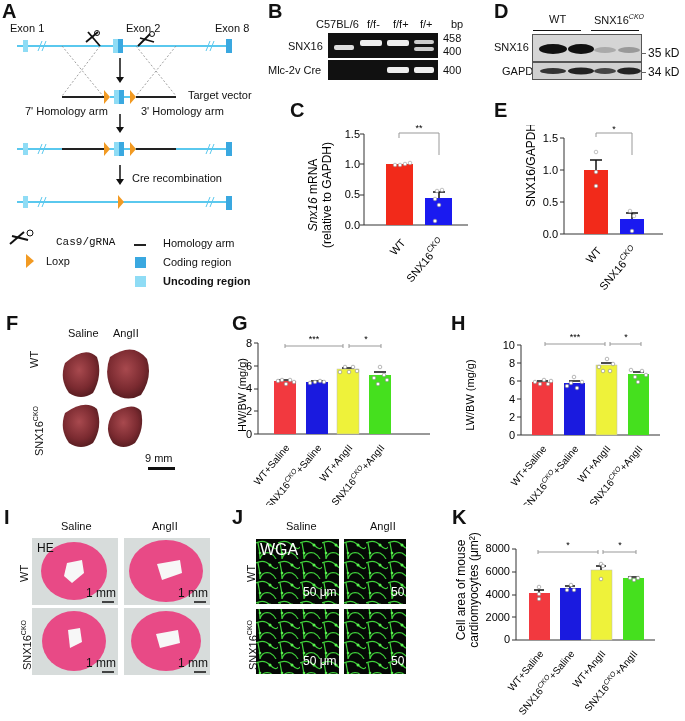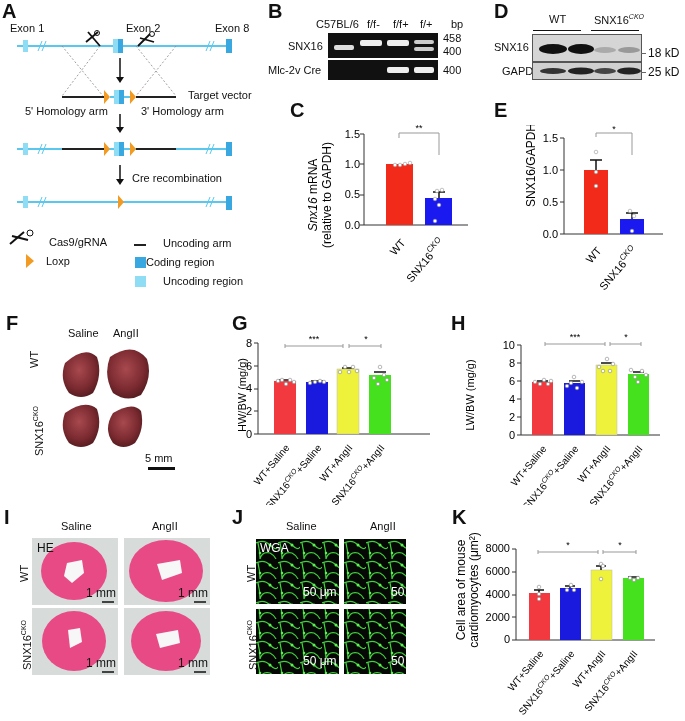--- a/index.html
+++ b/index.html
@@ -82,40 +82,40 @@
   <line x1="17" y1="172" x2="232" y2="172" stroke="#5ac8ee" stroke-width="2"></line>
   <rect x="23" y="166" width="5" height="12" fill="#8fdcf5"></rect>
   <line x1="38" y1="177" x2="42" y2="167" stroke="#5ac8ee"></line>
     <line x1="42" y1="177" x2="46" y2="167" stroke="#5ac8ee"></line>
   <polygon points="118,165 124,172 118,179" fill="#f29a22"></polygon>
   <line x1="206" y1="177" x2="210" y2="167" stroke="#5ac8ee"></line>
     <line x1="210" y1="177" x2="214" y2="167" stroke="#5ac8ee"></line>
   <rect x="226" y="166" width="6" height="14" fill="#3aa8e0"></rect>
 </svg>
 <div class="t" style="left:188px;top:89px;">Target vector</div>
-<div class="t" style="left:25px;top:105px;">5' Homology arm</div>
+<div class="t" style="left:25px;top:105px;">7' Homology arm</div>
 <div class="t" style="left:141px;top:105px;">3' Homology arm</div>
 <div class="t" style="left:132px;top:172px;">Cre recombination</div>
 
 <svg class="abs" style="left:8px;top:228px;" width="30" height="44">
   <g>
       <line x1="2" y1="16" x2="16" y2="4" stroke="#111" stroke-width="2"></line>
       <line x1="4" y1="8" x2="20" y2="12" stroke="#111" stroke-width="2"></line>
       <circle cx="22" cy="5" r="3" fill="none" stroke="#111"></circle>
     </g>
   <polygon points="18,26 26,33 18,40" fill="#f29a22"></polygon>
 </svg>
-<div class="t" style="left:49px;top:236px;">Cas9/gRNA</div>
+<div class="t" style="left:56px;top:236px;font-family:Liberation Mono, monospace;">Cas9/gRNA</div>
 <div class="t" style="left:46px;top:255px;">Loxp</div>
 <div class="abs" style="left:134px;top:244px;width:12px;height:2px;background:#222;"></div>
 <div class="abs" style="left:135px;top:257px;width:11px;height:11px;background:#3aa8e0;"></div>
 <div class="abs" style="left:135px;top:276px;width:11px;height:11px;background:#8fdcf5;"></div>
-<div class="t" style="left:163px;top:237px;">Uncoding arm</div>
-<div class="t" style="left:146px;top:256px;">Coding region</div>
-<div class="t" style="left:163px;top:275px;">Uncoding region</div>
+<div class="t" style="left:163px;top:237px;">Homology arm</div>
+<div class="t" style="left:163px;top:256px;">Coding region</div>
+<div class="t" style="left:163px;top:275px;font-weight:bold;">Uncoding region</div>
 
 <div class="plabel" style="left:268px;top:0px;">B</div>
 <div class="t" style="left:316px;top:18px;">C57BL/6</div>
 <div class="t" style="left:367px;top:18px;">f/f-</div>
 <div class="t" style="left:393px;top:18px;">f/f+</div>
 <div class="t" style="left:420px;top:18px;">f/+</div>
 <div class="t" style="left:451px;top:18px;">bp</div>
 <div class="t" style="left:288px;top:40px;">SNX16</div>
 <div class="t" style="left:268px;top:64px;">Mlc-2v Cre</div>
 <svg class="gel" style="left:328px;top:33px;" width="110" height="25">
@@ -151,22 +151,22 @@
 </svg>
 <svg class="blot" style="left:532px;top:62px;" width="108" height="16">
   <rect width="108" height="16" fill="#d0d0d0"></rect>
   <ellipse cx="20" cy="8" rx="13" ry="3" fill="#333"></ellipse>
   <ellipse cx="48" cy="8" rx="13" ry="3.5" fill="#222"></ellipse>
   <ellipse cx="72" cy="8" rx="11" ry="3" fill="#444"></ellipse>
   <ellipse cx="96" cy="8" rx="12" ry="3.5" fill="#222"></ellipse>
 </svg>
 <div class="abs" style="left:641px;top:53px;width:5px;height:1px;background:#666;"></div>
 <div class="abs" style="left:641px;top:72px;width:5px;height:1px;background:#666;"></div>
-<div class="t" style="left:648px;top:46px;font-size:12px;">18 kD</div>
-<div class="t" style="left:648px;top:65px;font-size:12px;">25 kD</div>
+<div class="t" style="left:648px;top:46px;font-size:12px;">35 kD</div>
+<div class="t" style="left:648px;top:65px;font-size:12px;">34 kD</div>
 
 <div class="plabel" style="left:290px;top:99px;">C</div>
 <svg class="abs" style="left:300px;top:125px;" width="180" height="165">
   <text x="-70" y="17" transform="rotate(-90)" font-size="12" text-anchor="middle"><tspan font-style="italic">Snx16</tspan><tspan> mRNA</tspan></text>
   <text x="-70" y="31" transform="rotate(-90)" font-size="12" text-anchor="middle">(relative to GAPDH)</text>
   <g font-size="11" text-anchor="end">
     <text x="60" y="104">0.0</text>
       <text x="60" y="73">0.5</text>
       <text x="60" y="43">1.0</text>
       <text x="60" y="13">1.5</text>
@@ -244,21 +244,21 @@
         <stop offset="0%" stop-color="#a8494e"></stop>
         <stop offset="70%" stop-color="#7a2a30"></stop>
         <stop offset="100%" stop-color="#5a1e22"></stop>
       </radialGradient>
   </defs>
   <path d="M10 18 Q30 0 42 12 Q48 30 38 48 Q26 56 14 48 Q4 34 10 18Z" fill="url(#hg)"></path>
   <path d="M55 12 Q78 -4 92 14 Q98 32 86 50 Q72 58 58 48 Q48 30 55 12Z" fill="url(#hg)"></path>
   <path d="M10 68 Q30 54 42 64 Q48 82 38 98 Q26 106 14 98 Q4 84 10 68Z" fill="url(#hg)"></path>
   <path d="M58 68 Q78 56 86 66 Q90 84 80 98 Q68 106 58 98 Q48 84 58 68Z" fill="url(#hg)"></path>
 </svg>
-<div class="t" style="left:145px;top:452px;">5 mm</div>
+<div class="t" style="left:145px;top:452px;">9 mm</div>
 <div class="abs" style="left:148px;top:467px;width:27px;height:3px;background:#111;"></div>
 
 <div class="plabel" style="left:232px;top:312px;">G</div>
 <svg class="abs" style="left:230px;top:330px;" width="220" height="175">
   <text x="-65" y="16" transform="rotate(-90)" font-size="11" text-anchor="middle">HW/BW (mg/g)</text>
   <g font-size="11" text-anchor="end">
       <text x="22" y="108">0</text>
       <text x="22" y="85">2</text>
       <text x="22" y="62">4</text>
       <text x="22" y="40">6</text>
@@ -436,21 +436,21 @@
       <path d="M0 4 Q8 0 14 6 Q20 12 22 8 M4 20 Q6 12 14 14 Q18 16 20 20 M2 4 Q4 12 4 20" fill="none" stroke="#3fd23a" stroke-width="1.2"></path>
       <circle cx="14" cy="6" r="1.5" fill="#5af050"></circle>
         <circle cx="4" cy="14" r="1.3" fill="#5af050"></circle>
     </pattern>
   </defs>
   <rect x="0" y="0" width="83" height="65" fill="url(#wga)"></rect>
   <rect x="88" y="0" width="83" height="65" fill="url(#wga)"></rect>
   <rect x="0" y="70" width="83" height="65" fill="url(#wga)"></rect>
   <rect x="88" y="70" width="83" height="65" fill="url(#wga)"></rect>
 </svg>
-<div class="t" style="left:260px;top:541px;font-size:12px;color:#fff;">WGA</div>
+<div class="t" style="left:260px;top:541px;font-size:16px;color:#fff;">WGA</div>
 <div class="t" style="left:303px;top:585px;font-size:12px;color:#fff;">50 μm</div>
 <div class="t" style="left:391px;top:585px;font-size:12px;color:#fff;">50 μm</div>
 <div class="t" style="left:303px;top:654px;font-size:12px;color:#fff;">50 μm</div>
 <div class="t" style="left:391px;top:654px;font-size:12px;color:#fff;">50 μm</div>
 
 <div class="plabel" style="left:452px;top:506px;">K</div>
 <svg class="abs" style="left:450px;top:530px;" width="235" height="191">
   <text x="-60" y="15" transform="rotate(-90)" font-size="12" text-anchor="middle">Cell area  of mouse</text>
   <text x="-60" y="28" transform="rotate(-90)" font-size="12" text-anchor="middle">cardiomyocytes (μm²)</text>
   <g font-size="11" text-anchor="end">

